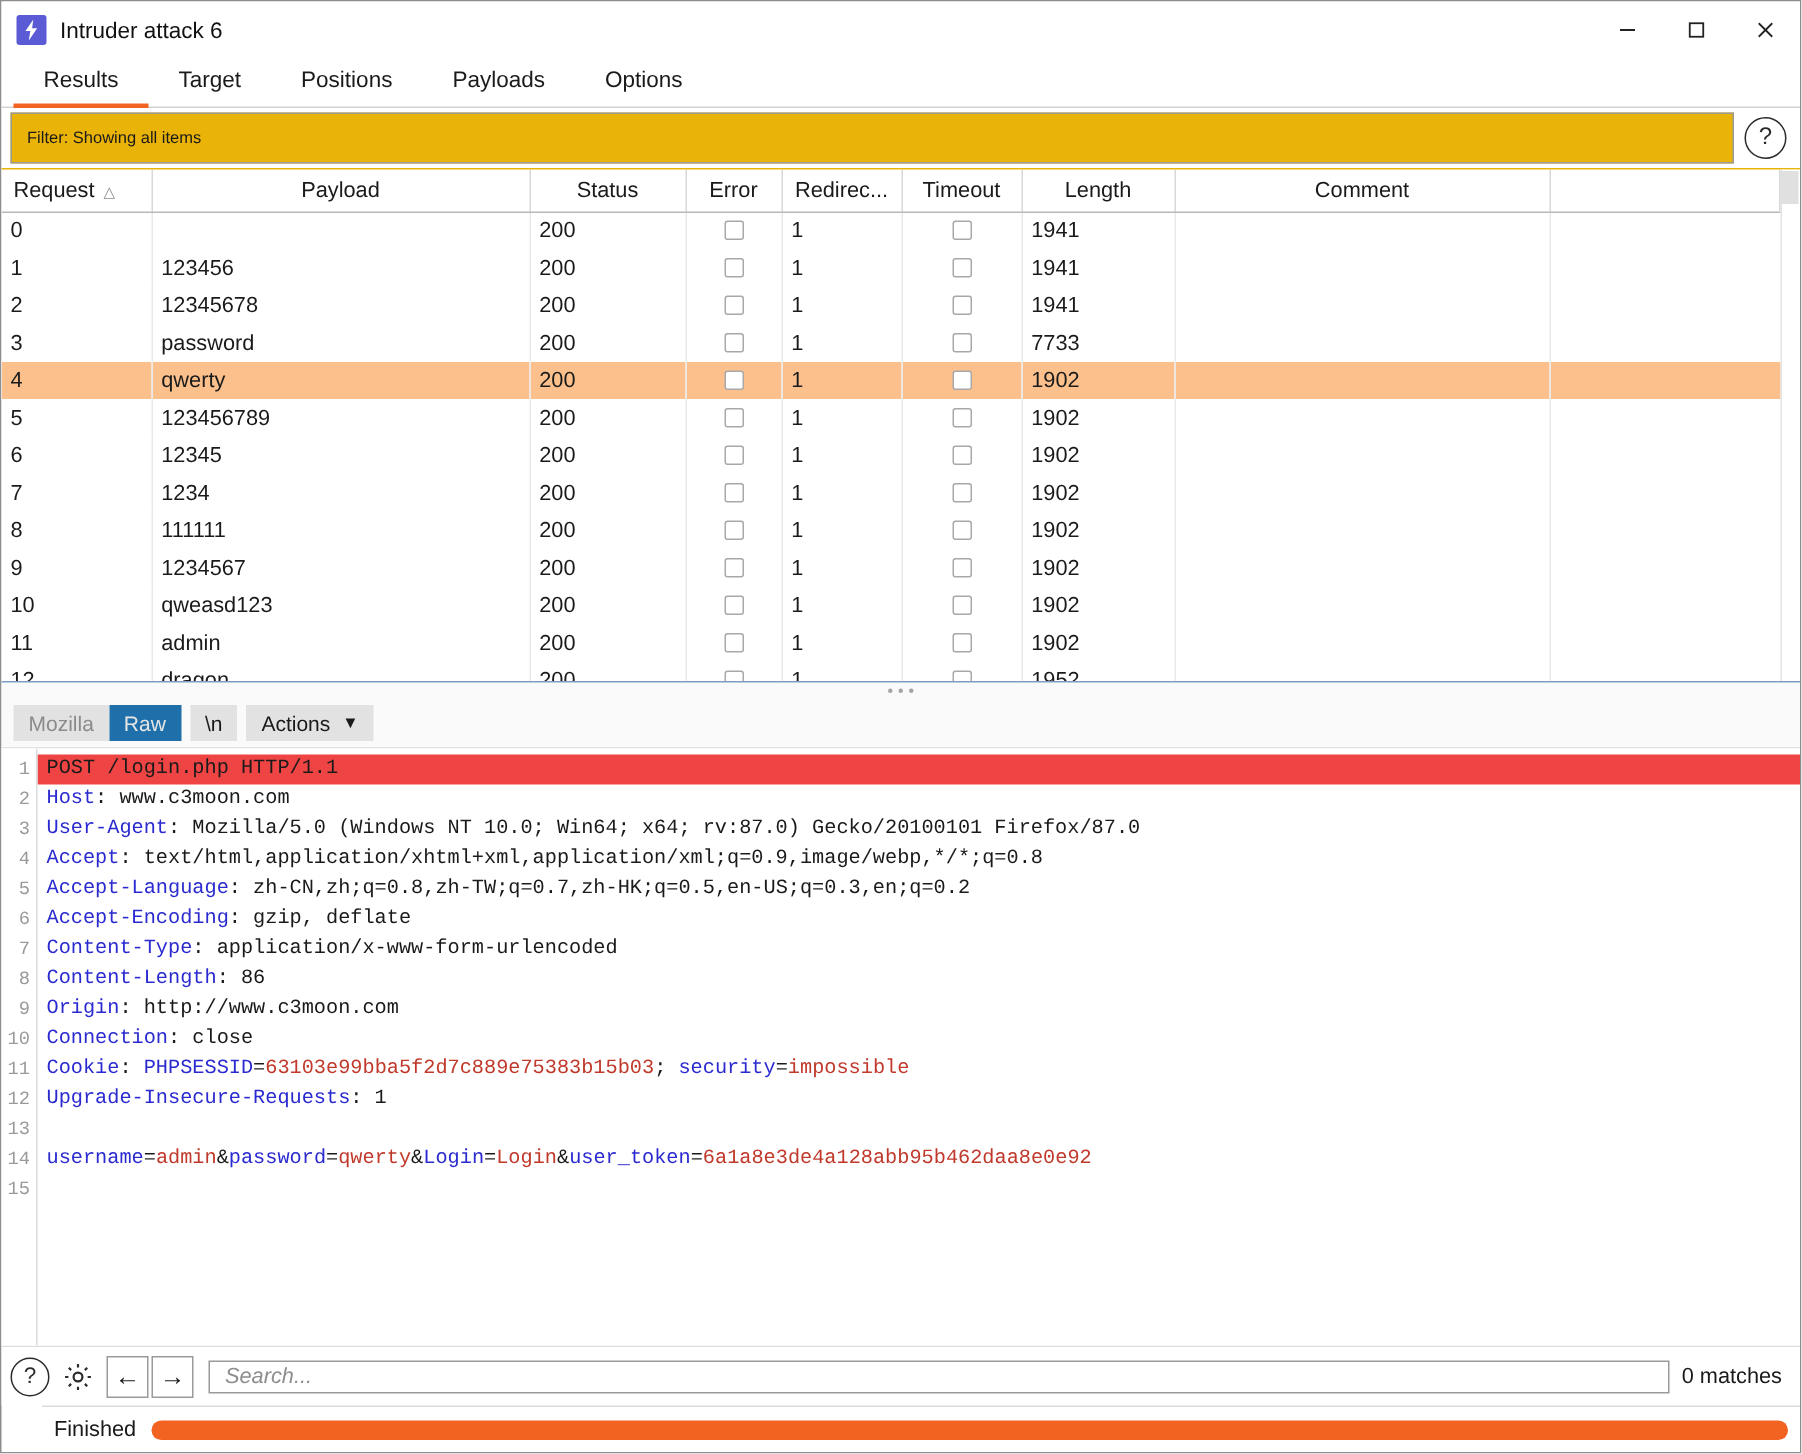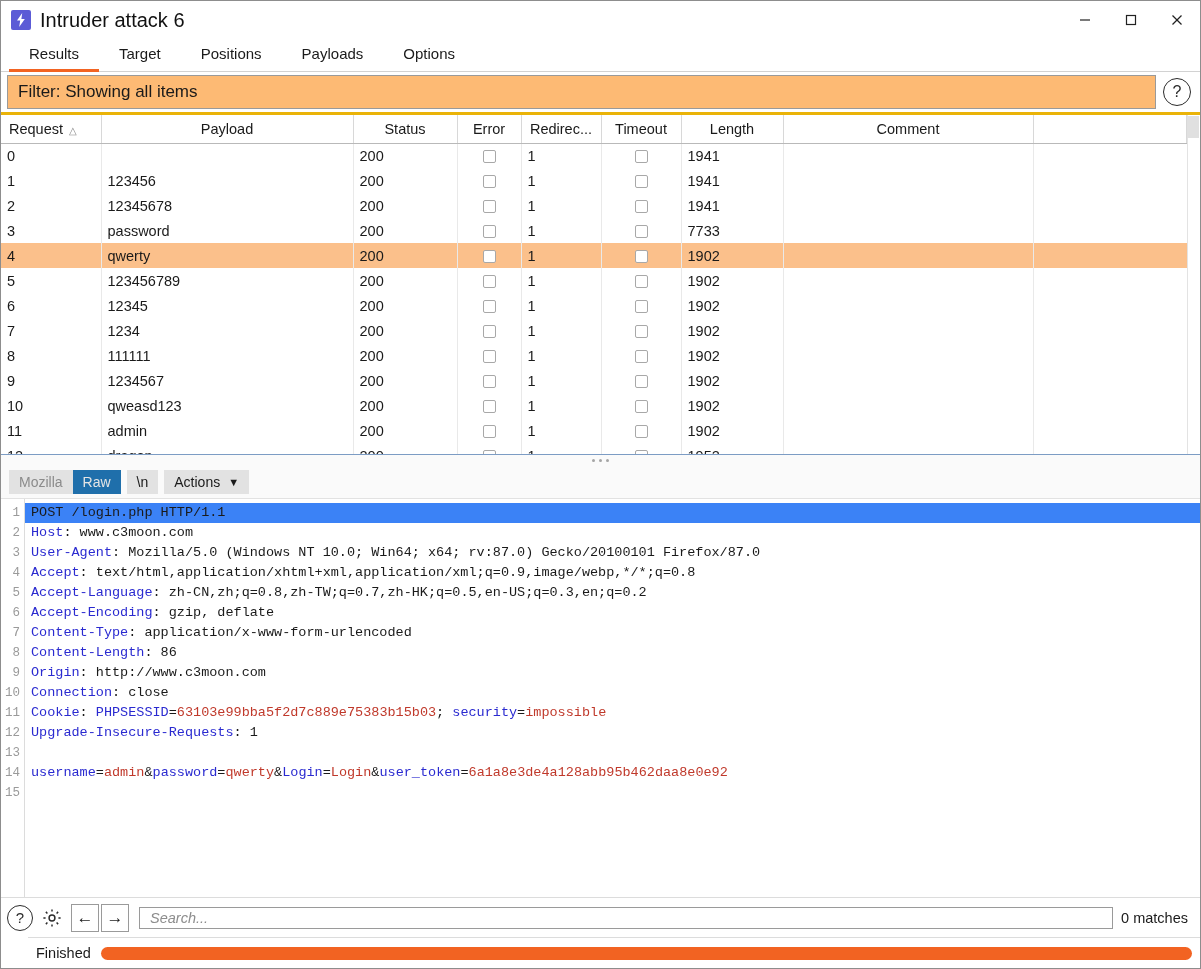--- a/index.html
+++ b/index.html
@@ -23,21 +23,21 @@
     height:38px; min-height:38px;
     display:flex; align-items:center;
     background:#ffffff;
   }
   .logo {
     width:20px; height:20px; margin-left:10px; margin-right:9px;
     background:#5b5bd6; border-radius:2px;
     display:flex; align-items:center; justify-content:center;
     color:#ffffff; font-size:14px; line-height:1;
   }
-  .win-title { font-size:20px; color:#111; }
+  .win-title { font-size:15px; color:#111; }
   .win-ctrls { margin-left:auto; display:flex; height:38px; }
   .win-btn {
     width:46px; height:38px;
     display:flex; align-items:center; justify-content:center;
     color:#222; font-size:15px;
   }
   .win-btn svg { display:block; }
 
   
   .menubar {
@@ -70,36 +70,36 @@
   
   .filter-row {
     height:40px; min-height:40px;
     display:flex; align-items:center;
     padding:0 6px 0 6px;
     background:#ffffff;
   }
   .filter-box {
     flex:1; height:34px;
     border:1px solid #9a9a9a;
-    background:#fdba74;
+    background:#eab308;
     display:flex; align-items:center;
     padding-left:10px;
-    font-size:17px; color:#1a1a1a;
+    font-size:11px; color:#1a1a1a;
   }
   .help-circle {
     width:28px; height:28px; margin-left:7px; margin-right:3px;
     border:1.6px solid #2b2b2b; border-radius:50%;
     display:flex; align-items:center; justify-content:center;
     font-size:16px; color:#2b2b2b;
   }
 
   
   .table-wrap {
     height:343px; min-height:343px;
-    border-top:3px solid #eab308;
+    border-top:1px solid #eab308;
     border-bottom:1px solid #7c9cc4;
     position:relative; overflow:hidden;
     background:#ffffff;
   }
   table.results { border-collapse:collapse; table-layout:fixed; width:1199px; }
   table.results th {
     height:28px;
     font-weight:normal; font-size:14.5px; color:#1a1a1a;
     background:#ffffff;
     border-right:1px solid #d8d8d8;
@@ -199,21 +199,21 @@
     height:20px; line-height:20px;
     font-family:"Liberation Mono", monospace; font-size:12.5px;
     color:#9a9a9a; text-align:right; padding-right:4px;
   }
   .code { flex:1; padding-top:4px; padding-left:6px; overflow:hidden; }
   .code .ln {
     height:20px; line-height:20px;
     font-family:"Liberation Mono", monospace; font-size:13.5px;
     color:#1a1a1a; white-space:pre;
   }
-  .code .ln.first { background:#3b82f6; margin-left:-6px; padding-left:6px; }
+  .code .ln.first { background:#ef4444; margin-left:-6px; padding-left:6px; }
   .hk { color:#2a2ad0; }
   .hv { color:#c0392b; }
 
   
   .searchbar {
     height:40px; min-height:40px;
     display:flex; align-items:center;
     background:#ffffff; padding-left:6px;
     border-top:1px solid #dcdcdc;
   }

